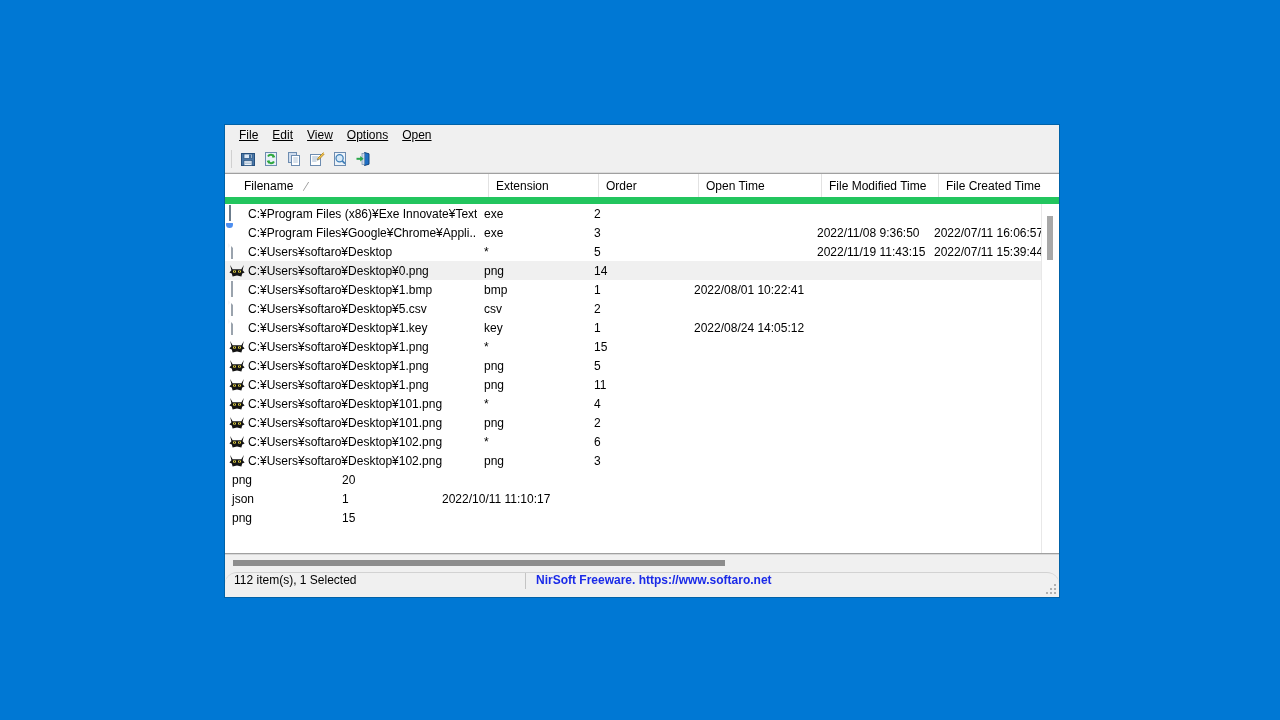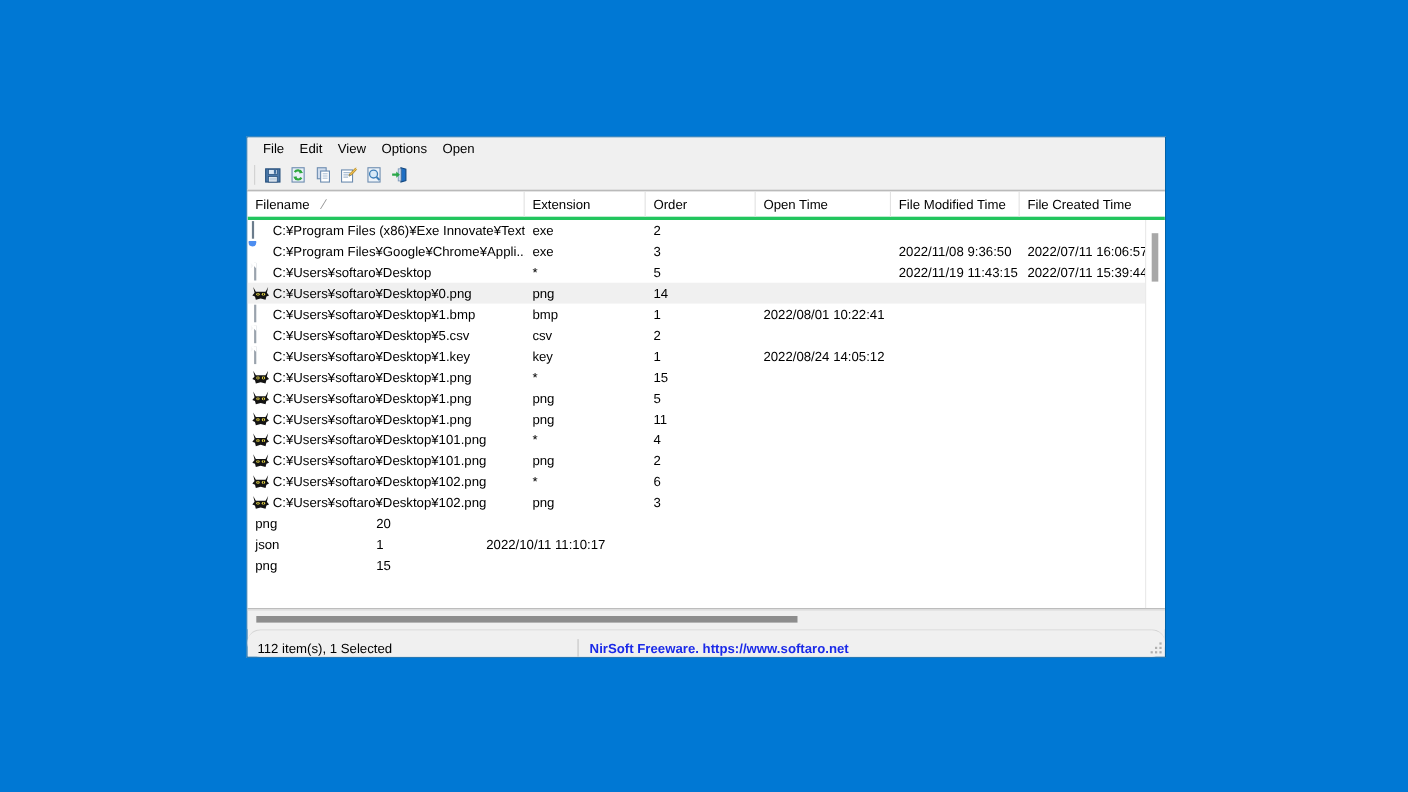--- a/index.html
+++ b/index.html
@@ -95,20 +95,21 @@
   .win-btn svg { display: block; }
 
   
   .menubar {
     height: 21px;
     background: #f0f0f0;
     display: flex;
     align-items: center;
     padding-left: 7px;
     flex: none;
+    text-decoration: underline;
   }
   .menu-item {
     font-size: 12px;
     color: #000;
     padding: 2px 7px 3px 7px;
     line-height: 14px;
   }
 
   
   .toolbar {
@@ -141,24 +142,25 @@
     border: 1px solid #a0a0a0;
     border-left: none; border-right: none;
     position: relative;
     overflow: hidden;
     display: flex;
     flex-direction: column;
   }
   .lv-header {
     height: 23px;
     background: #ffffff;
-    border-bottom: 3px solid #22c55e;
+    border-bottom: 7px solid #22c55e;
     display: flex;
     flex: none;
     position: relative;
+    padding-left: 12px;
   }
   .lv-th {
     font-size: 12px;
     color: #000;
     display: flex;
     align-items: center;
     padding-left: 7px;
     border-right: 1px solid #e2e2e2;
     box-sizing: border-box;
     position: relative;
@@ -322,21 +324,21 @@
     background: #8d8d8d;
   }
 
   
   .statusbar {
     flex: none;
     height: 24px;
     background: #f0f0f0;
     border-top: 1px solid #d2d2d2;
     display: flex;
-    align-items: flex-end;
+    align-items: flex-start;
     position: relative;
     border-radius: 12px;
   }
   .sb-pane1 {
     width: 300px;
     padding-left: 9px;
     font-size: 12px;
     color: #000;
     box-sizing: border-box;
     white-space: nowrap;

